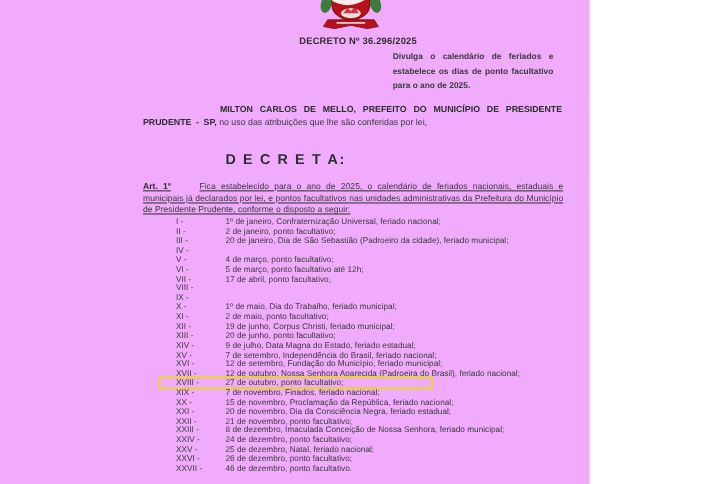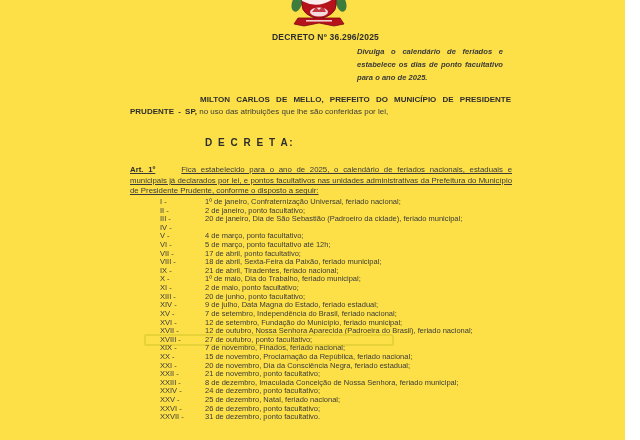--- a/index.html
+++ b/index.html
@@ -3,44 +3,44 @@
 <meta charset="utf-8">
 <style>
   * { margin:0; padding:0; box-sizing:border-box; }
   html,body { width:640px; height:440px; }
   body {
     font-family:"Liberation Sans", sans-serif;
     background:#ffffff;
     color:#383838;
     overflow:hidden;
   }
-  .page { position:absolute; left:0; top:0; width:625px; height:440px; background:#fde047; }
+  .page { position:absolute; left:0; top:0; width:536px; height:440px; background:#f0abfc; }
 
   .crest-wrap { position:absolute; left:290px; top:0; width:58px; height:30px; overflow:hidden; }
   .crest-wrap svg { margin-top:-15px; }
 
   .decree-title {
     position:absolute; left:272px; top:32px;
     font-size:8.5px; font-weight:bold; color:#2d2d2d; letter-spacing:.2px;
     white-space:nowrap;
   }
   .ementa {
     position:absolute; left:357px; top:45px; width:146px;
-    font-size:7.6px; font-style:italic; font-weight:bold; color:#3a3a3a;
+    font-size:7.6px; font-weight:bold; color:#3a3a3a;
     text-align:justify; line-height:13px;
   }
   .preamble {
     position:absolute; left:130px; top:94px; width:381px;
     font-size:8px; line-height:11.5px; text-align:justify;
     text-indent:70px; color:#3a3a3a;
   }
   .preamble .bold { font-weight:bold; color:#2d2d2d; word-spacing:2px; }
   .decreta {
     position:absolute; left:205px; top:137px;
-    font-size:10px; font-weight:bold; color:#2d2d2d; letter-spacing:1.5px;
+    font-size:13px; font-weight:bold; color:#2d2d2d; letter-spacing:1.5px;
   }
   .article {
     position:absolute; left:130px; top:165px; width:382px;
     font-size:7.8px; line-height:10.6px; text-align:justify; color:#3a3a3a;text-decoration:underline;
   }
   .article .art-label { font-weight:bold; color:#2d2d2d; }
   .article .art-gap { display:inline-block; width:26px; }
 
   .holiday-list { position:absolute; left:130px; top:198px; width:382px; }
   .hrow {
@@ -110,33 +110,35 @@
       <div class="hrow">
         <span class="num">VI -</span>
         <span class="desc">5 de março, ponto facultativo até 12h;</span>
       </div>
       <div class="hrow">
         <span class="num">VII -</span>
         <span class="desc">17 de abril, ponto facultativo;</span>
       </div>
       <div class="hrow">
         <span class="num">VIII -</span>
-        <span class="desc">18 de abril, Sexta-Feira da Paixão, feriado municipal;</span>
       </div>
       <div class="hrow">
         <span class="num">IX -</span>
-        <span class="desc">21 de abril, Tiradentes, feriado nacional;</span>
       </div>
       <div class="hrow">
         <span class="num">X -</span>
         <span class="desc">1º de maio, Dia do Trabalho, feriado municipal;</span>
       </div>
       <div class="hrow">
         <span class="num">XI -</span>
         <span class="desc">2 de maio, ponto facultativo;</span>
+      </div>
+      <div class="hrow">
+        <span class="num">XII -</span>
+        <span class="desc">19 de junho, Corpus Christi, feriado municipal;</span>
       </div>
       <div class="hrow">
         <span class="num">XIII -</span>
         <span class="desc">20 de junho, ponto facultativo;</span>
       </div>
       <div class="hrow">
         <span class="num">XIV -</span>
         <span class="desc">9 de julho, Data Magna do Estado, feriado estadual;</span>
       </div>
       <div class="hrow">
@@ -183,17 +185,17 @@
       <div class="hrow">
         <span class="num">XXV -</span>
         <span class="desc">25 de dezembro, Natal, feriado nacional;</span>
       </div>
       <div class="hrow">
         <span class="num">XXVI -</span>
         <span class="desc">26 de dezembro, ponto facultativo;</span>
       </div>
       <div class="hrow">
         <span class="num">XXVII -</span>
-        <span class="desc">31 de dezembro, ponto facultativo.</span>
+        <span class="desc">46 de dezembro, ponto facultativo.</span>
       </div>
     </div>
 
 </div>
 
 </body></html>

